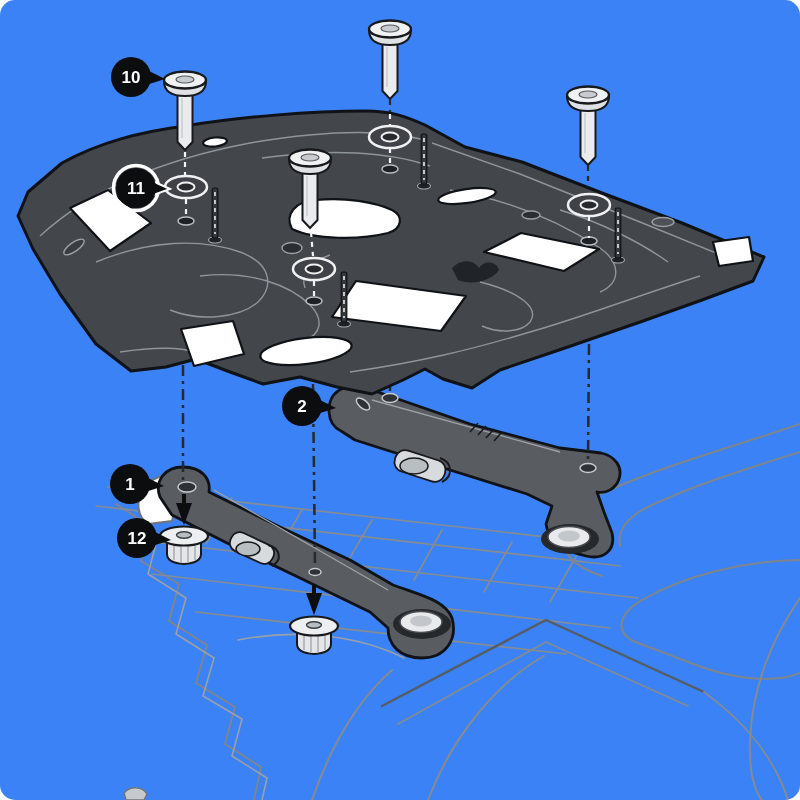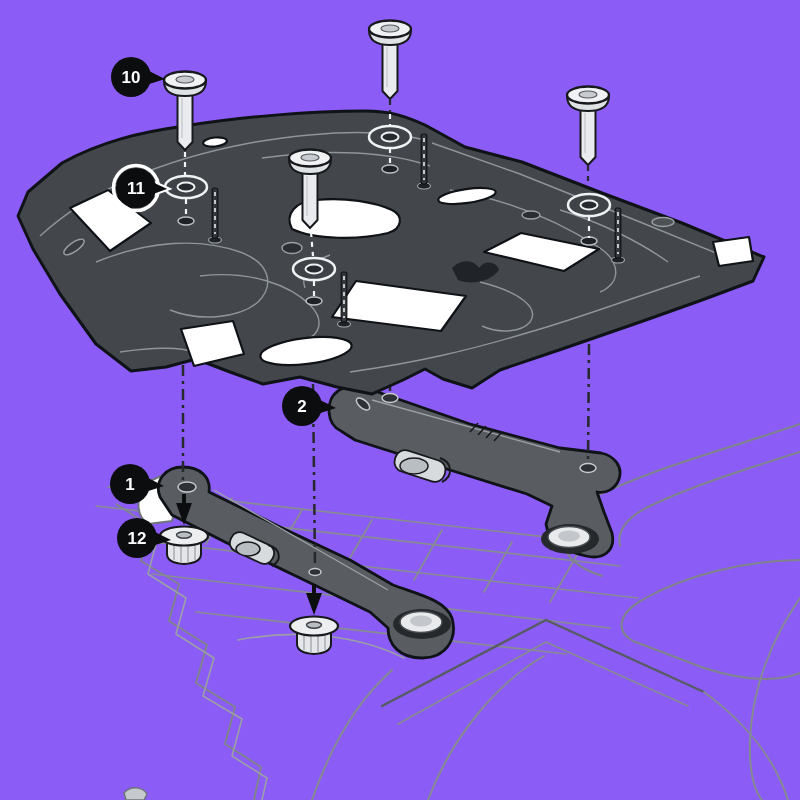--- a/index.html
+++ b/index.html
@@ -1,17 +1,17 @@
 <!DOCTYPE html>
 <html><head>
 <meta charset="utf-8">
 <style>
   html,body{margin:0;padding:0;background:#ffffff;}
-  #stage{position:relative;width:800px;height:800px;background:#8b5cf6;overflow:hidden;
-         font-family:"Liberation Sans", sans-serif;}
+  #stage{position:relative;width:800px;height:800px;background:#3b82f6;overflow:hidden;
+         font-family:"Liberation Sans", sans-serif;border-radius:15px;}
   svg{display:block;}
   text.callout-num{font-family:"Liberation Sans", sans-serif;font-weight:bold;font-size:17px;
                    fill:#ffffff;text-anchor:middle;}
 </style>
 </head>
 <body>
 
 <div id="stage">
 <svg width="800" height="800" viewBox="0 0 800 800">
 

